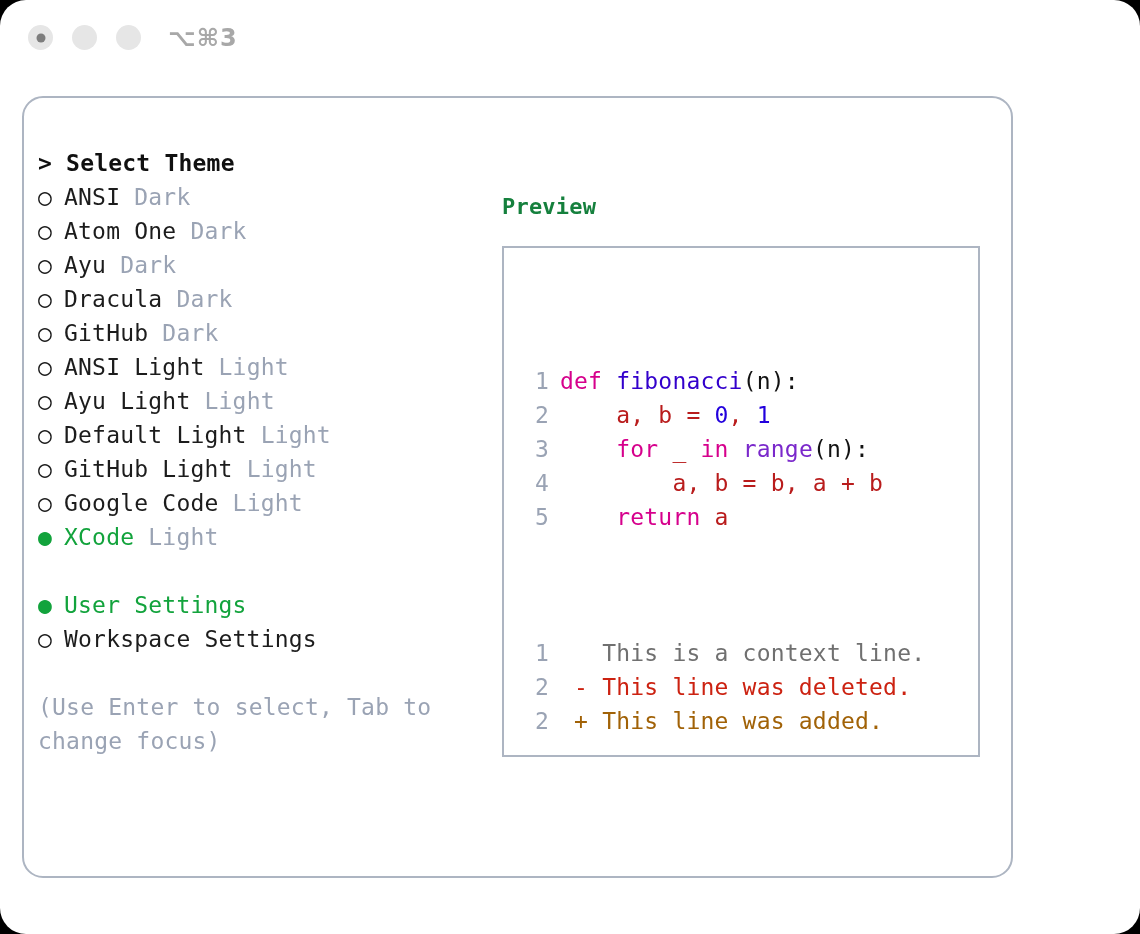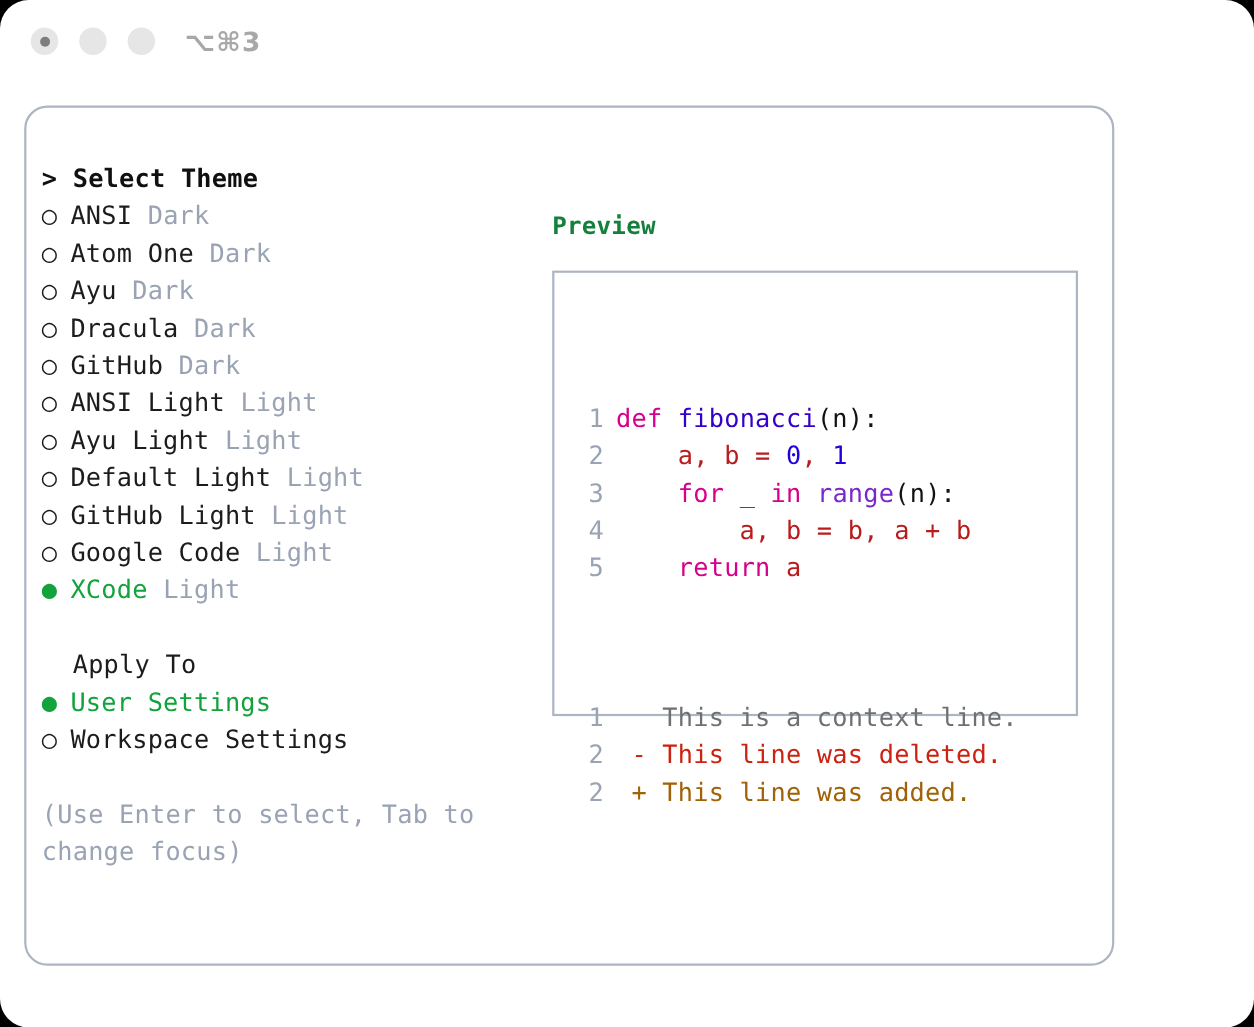--- a/index.html
+++ b/index.html
@@ -143,21 +143,21 @@
     font-weight: 700;
     font-size: 22px;
     line-height: 34px;
     color: #15803d;
     letter-spacing: 0.2px;
     margin-top: 44px;
   }
   .preview-box {
     margin-top: 22px;
     width: 478px;
-    height: 405px;
+    height: 511px;
     border: 2px solid #adb5c2;
     box-sizing: border-box;
     background: #ffffff;
     position: relative;
   }
   .code {
     position: absolute;
     left: 17px;
     top: 48px;
     font-size: 23px;
@@ -213,21 +213,20 @@
           <div class="row"><span class="marker unsel">○ </span><span>ANSI Light </span><span class="tag">Light</span></div>
           <div class="row"><span class="marker unsel">○ </span><span>Ayu Light </span><span class="tag">Light</span></div>
           <div class="row"><span class="marker unsel">○ </span><span>Default Light </span><span class="tag">Light</span></div>
           <div class="row"><span class="marker unsel">○ </span><span>GitHub Light </span><span class="tag">Light</span></div>
           <div class="row"><span class="marker unsel">○ </span><span>Google Code </span><span class="tag">Light</span></div>
           <div class="row"><span class="marker sel">● </span><span class="name-sel">XCode </span><span class="tag">Light</span></div>
         </div>
 
       <div class="spacer-sm"></div>
 
-      <div class="sub-head">  <span>Apply To</span></div>
 
       <div id="apply-list">
           <div class="row"><span class="marker sel">● </span><span class="name-sel">User Settings</span></div>
           <div class="row"><span class="marker unsel">○ </span><span>Workspace Settings</span></div>
         </div>
 
       <div class="spacer-sm"></div>
 
       <div class="hint">(Use Enter to select, Tab to change focus)</div>
     </div>

